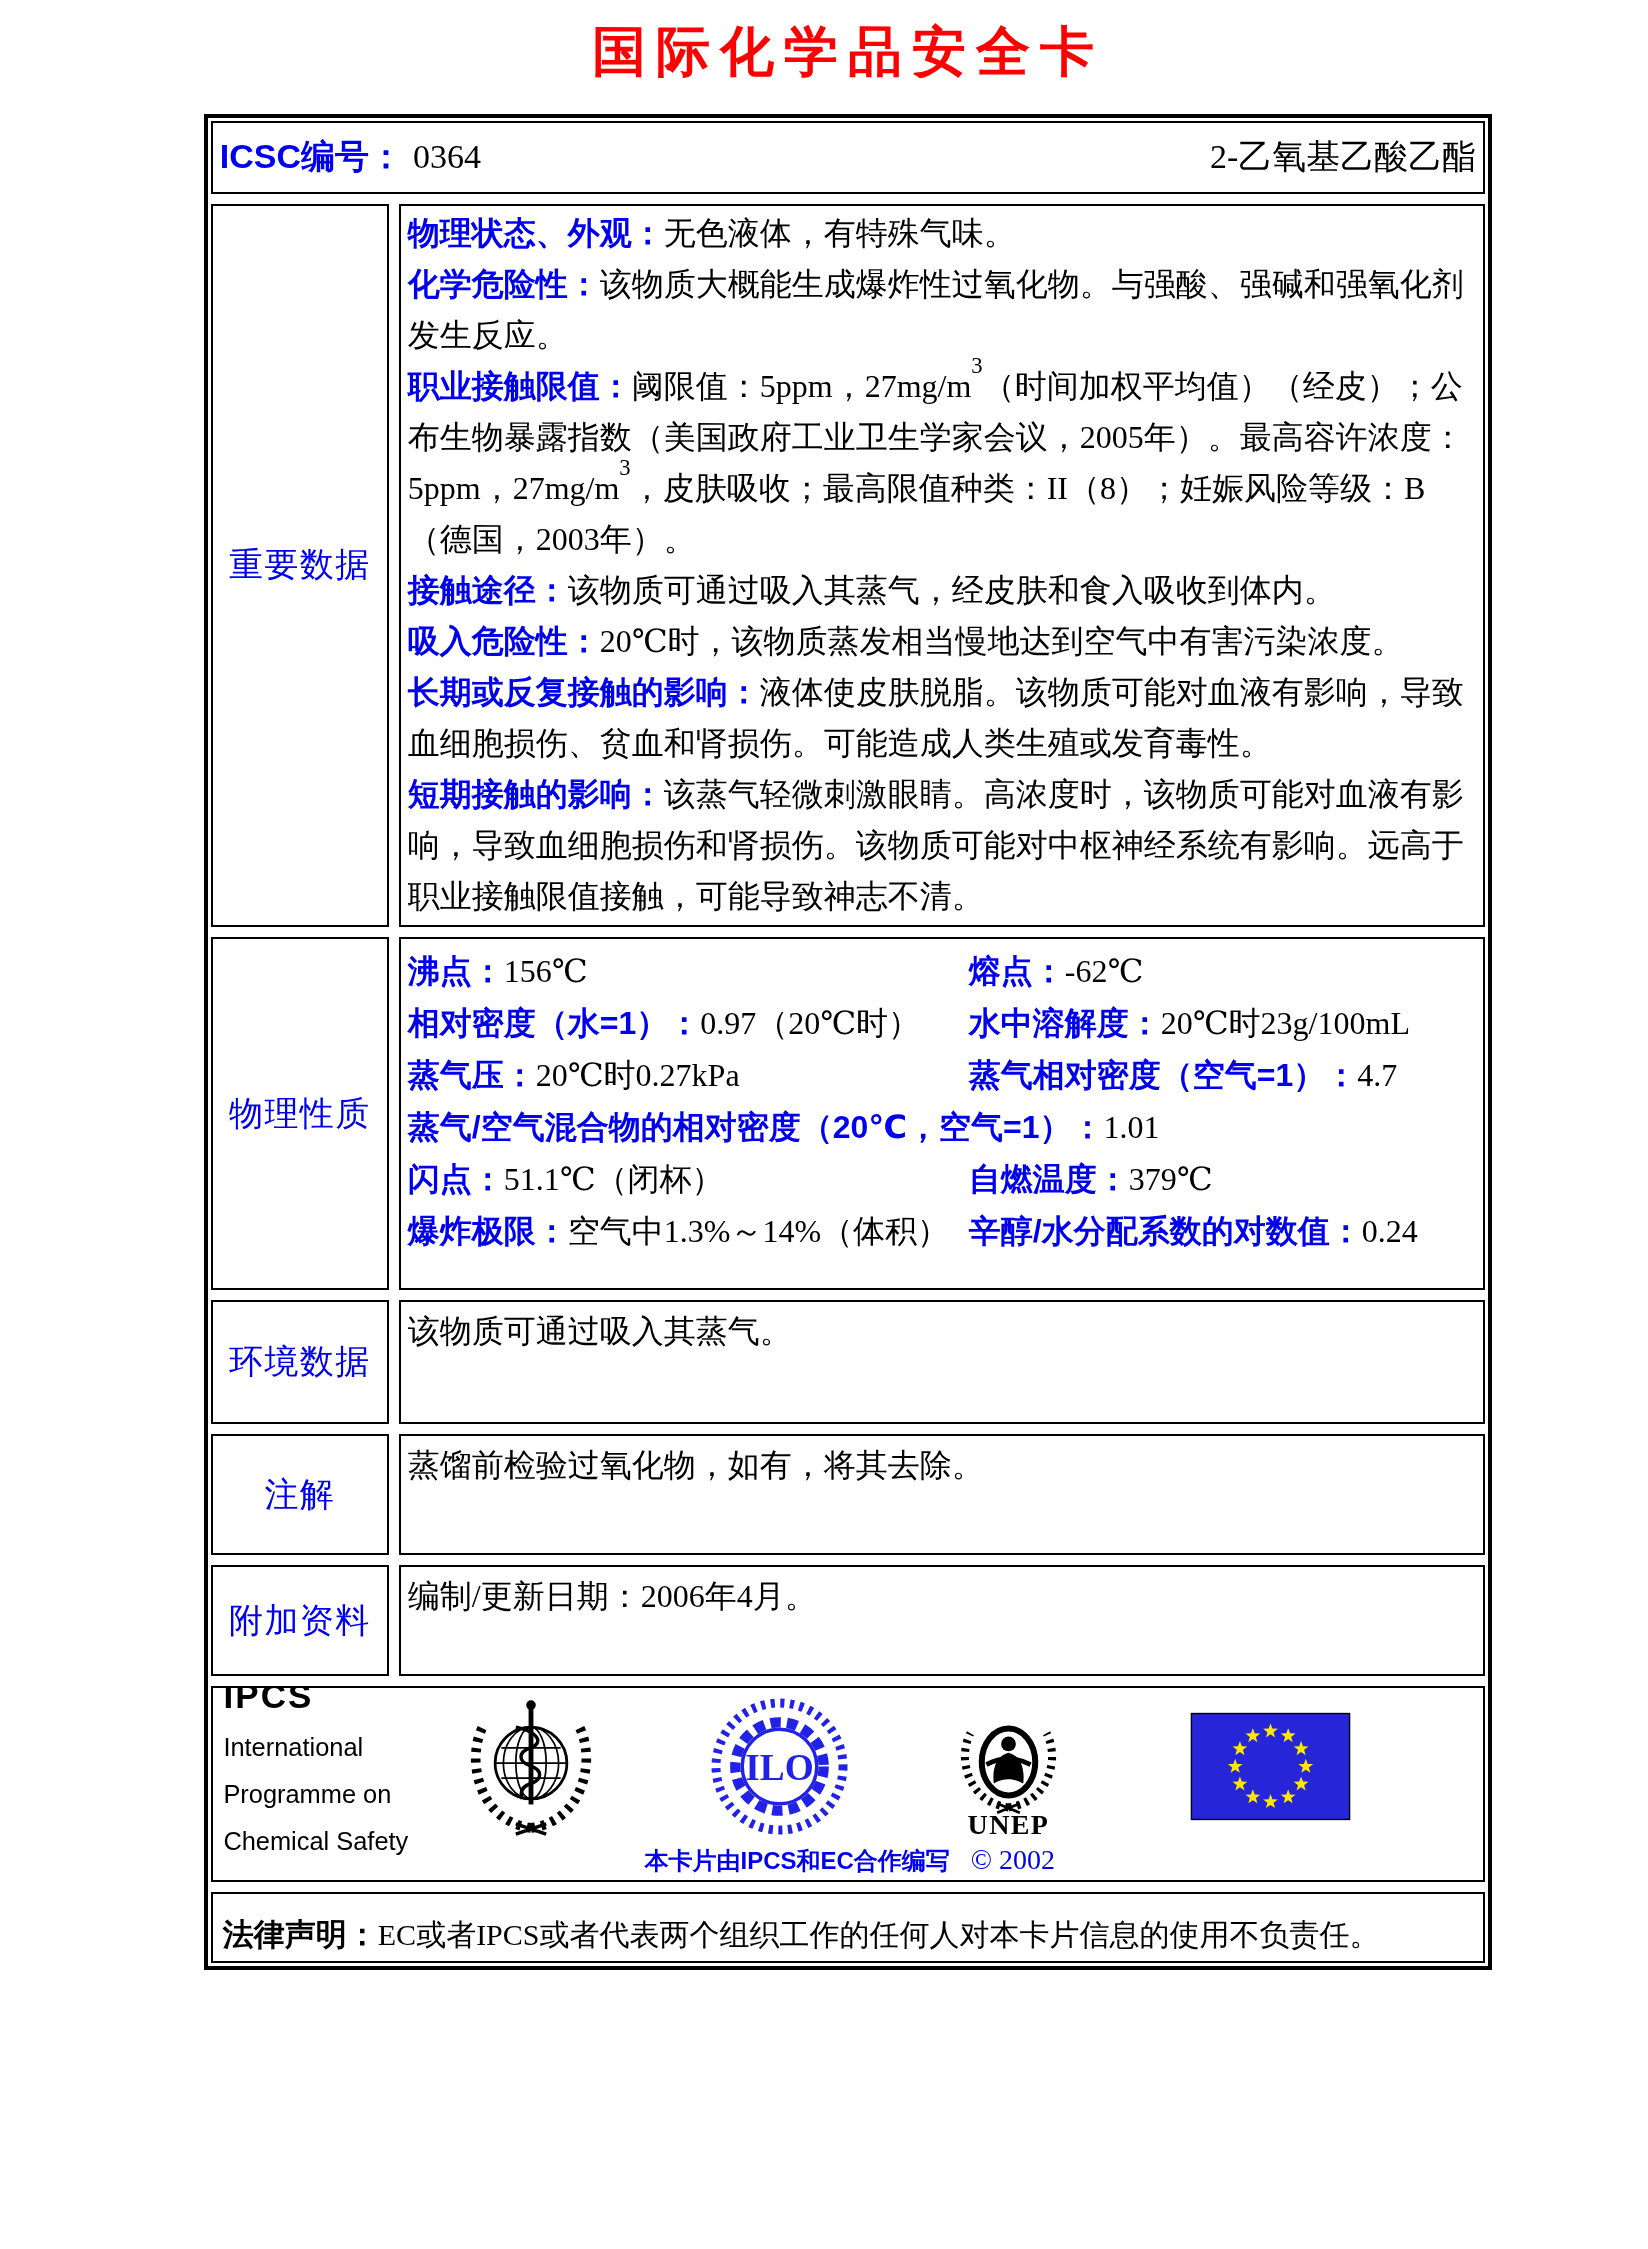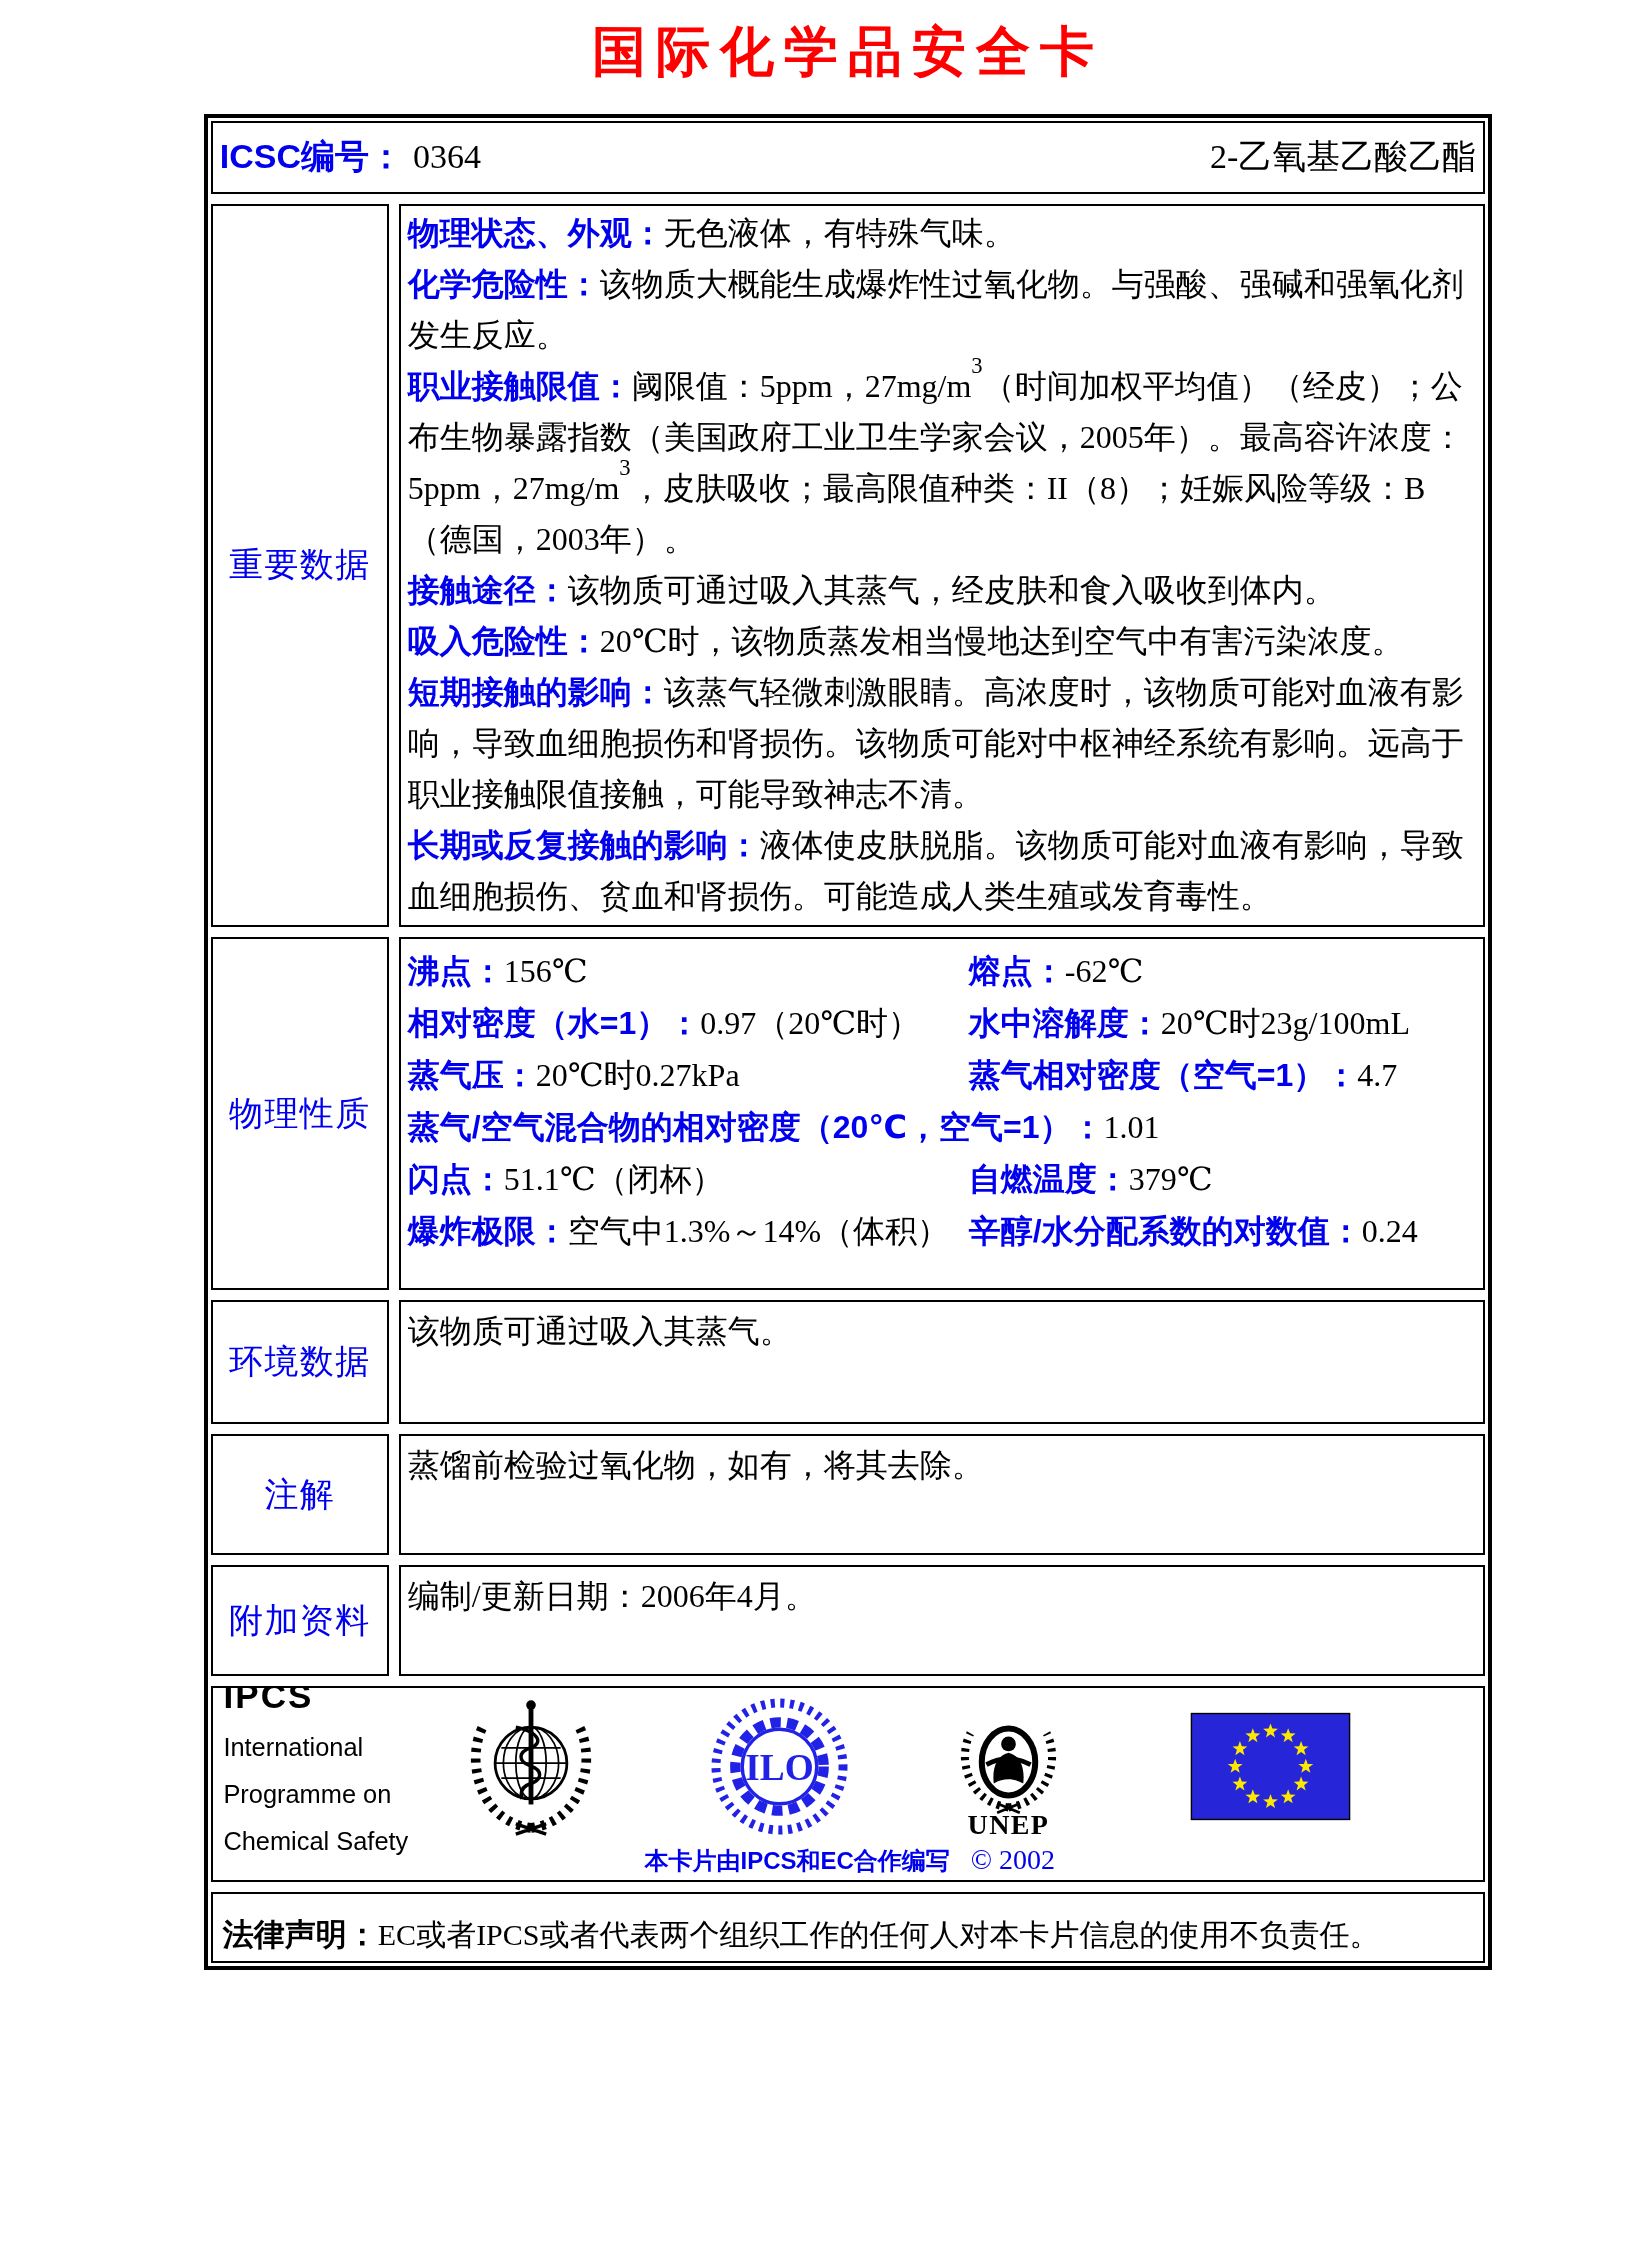--- a/index.html
+++ b/index.html
@@ -116,22 +116,22 @@
 
     <div class="cell label-cell">
       <span>重要数据</span>
     </div>
     <div class="cell content">
       <p><span class="blabel">物理状态、外观：</span><span>无色液体，有特殊气味。</span></p>
       <p><span class="blabel">化学危险性：</span><span>该物质大概能生成爆炸性过氧化物。与强酸、强碱和强氧化剂发生反应。</span></p>
       <p><span class="blabel">职业接触限值：</span><span>阈限值：5ppm，27mg/m</span><sup class="s3">3</sup><span>（时间加权平均值）（经皮）；公布生物暴露指数（美国政府工业卫生学家会议，2005年）。最高容许浓度：5ppm，27mg/m</span><sup class="s3">3</sup><span>，皮肤吸收；最高限值种类：II（8）；妊娠风险等级：B（德国，2003年）。</span></p>
       <p><span class="blabel">接触途径：</span><span>该物质可通过吸入其蒸气，经皮肤和食入吸收到体内。</span></p>
       <p><span class="blabel">吸入危险性：</span><span>20℃时，该物质蒸发相当慢地达到空气中有害污染浓度。</span></p>
+      <p><span class="blabel">长期或反复接触的影响：</span><span>液体使皮肤脱脂。该物质可能对血液有影响，导致血细胞损伤、贫血和肾损伤。可能造成人类生殖或发育毒性。</span></p>
       <p><span class="blabel">短期接触的影响：</span><span>该蒸气轻微刺激眼睛。高浓度时，该物质可能对血液有影响，导致血细胞损伤和肾损伤。该物质可能对中枢神经系统有影响。远高于职业接触限值接触，可能导致神志不清。</span></p>
-      <p><span class="blabel">长期或反复接触的影响：</span><span>液体使皮肤脱脂。该物质可能对血液有影响，导致血细胞损伤、贫血和肾损伤。可能造成人类生殖或发育毒性。</span></p>
     </div>
 
     <div class="cell label-cell">
       <span>物理性质</span>
     </div>
     <div class="cell content pp-grid">
       <div class="pp-item"><span class="blabel">沸点：</span><span>156℃</span></div>
       <div class="pp-item"><span class="blabel">熔点：</span><span>-62℃</span></div>
       <div class="pp-item"><span class="blabel">相对密度（水=1）：</span><span>0.97（20℃时）</span></div>
       <div class="pp-item"><span class="blabel">水中溶解度：</span><span>20℃时23g/100mL</span></div>

